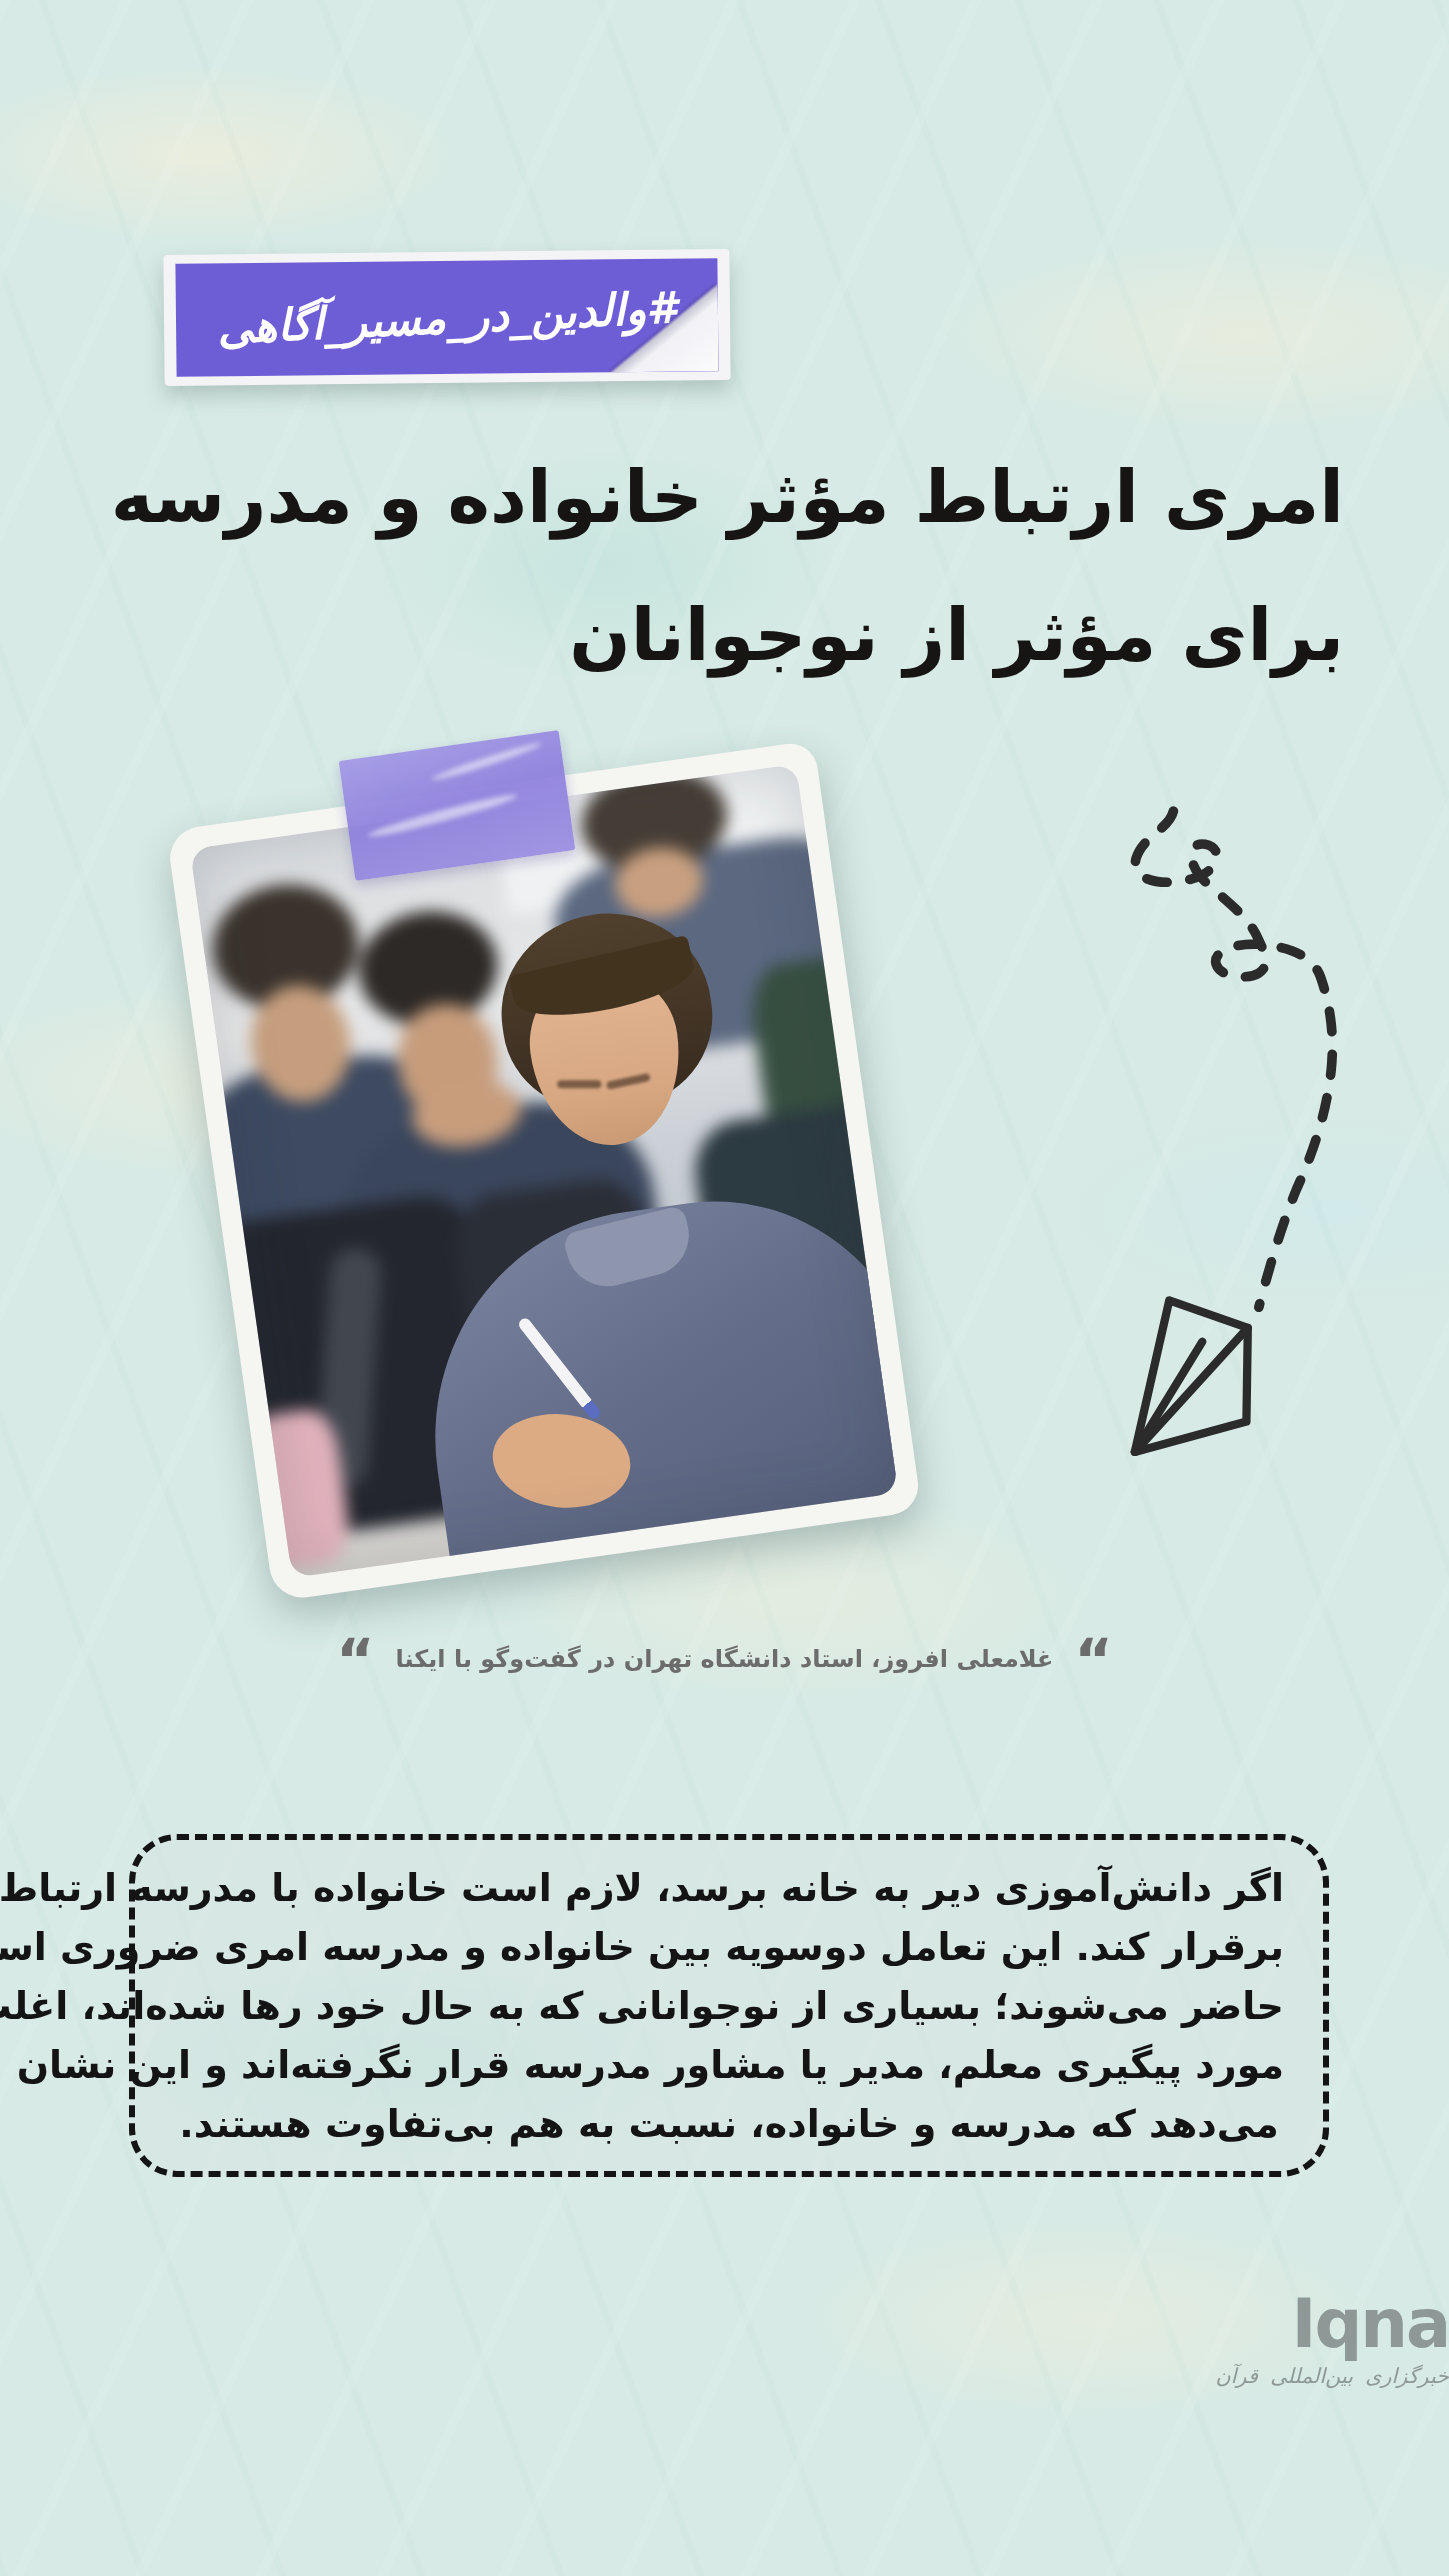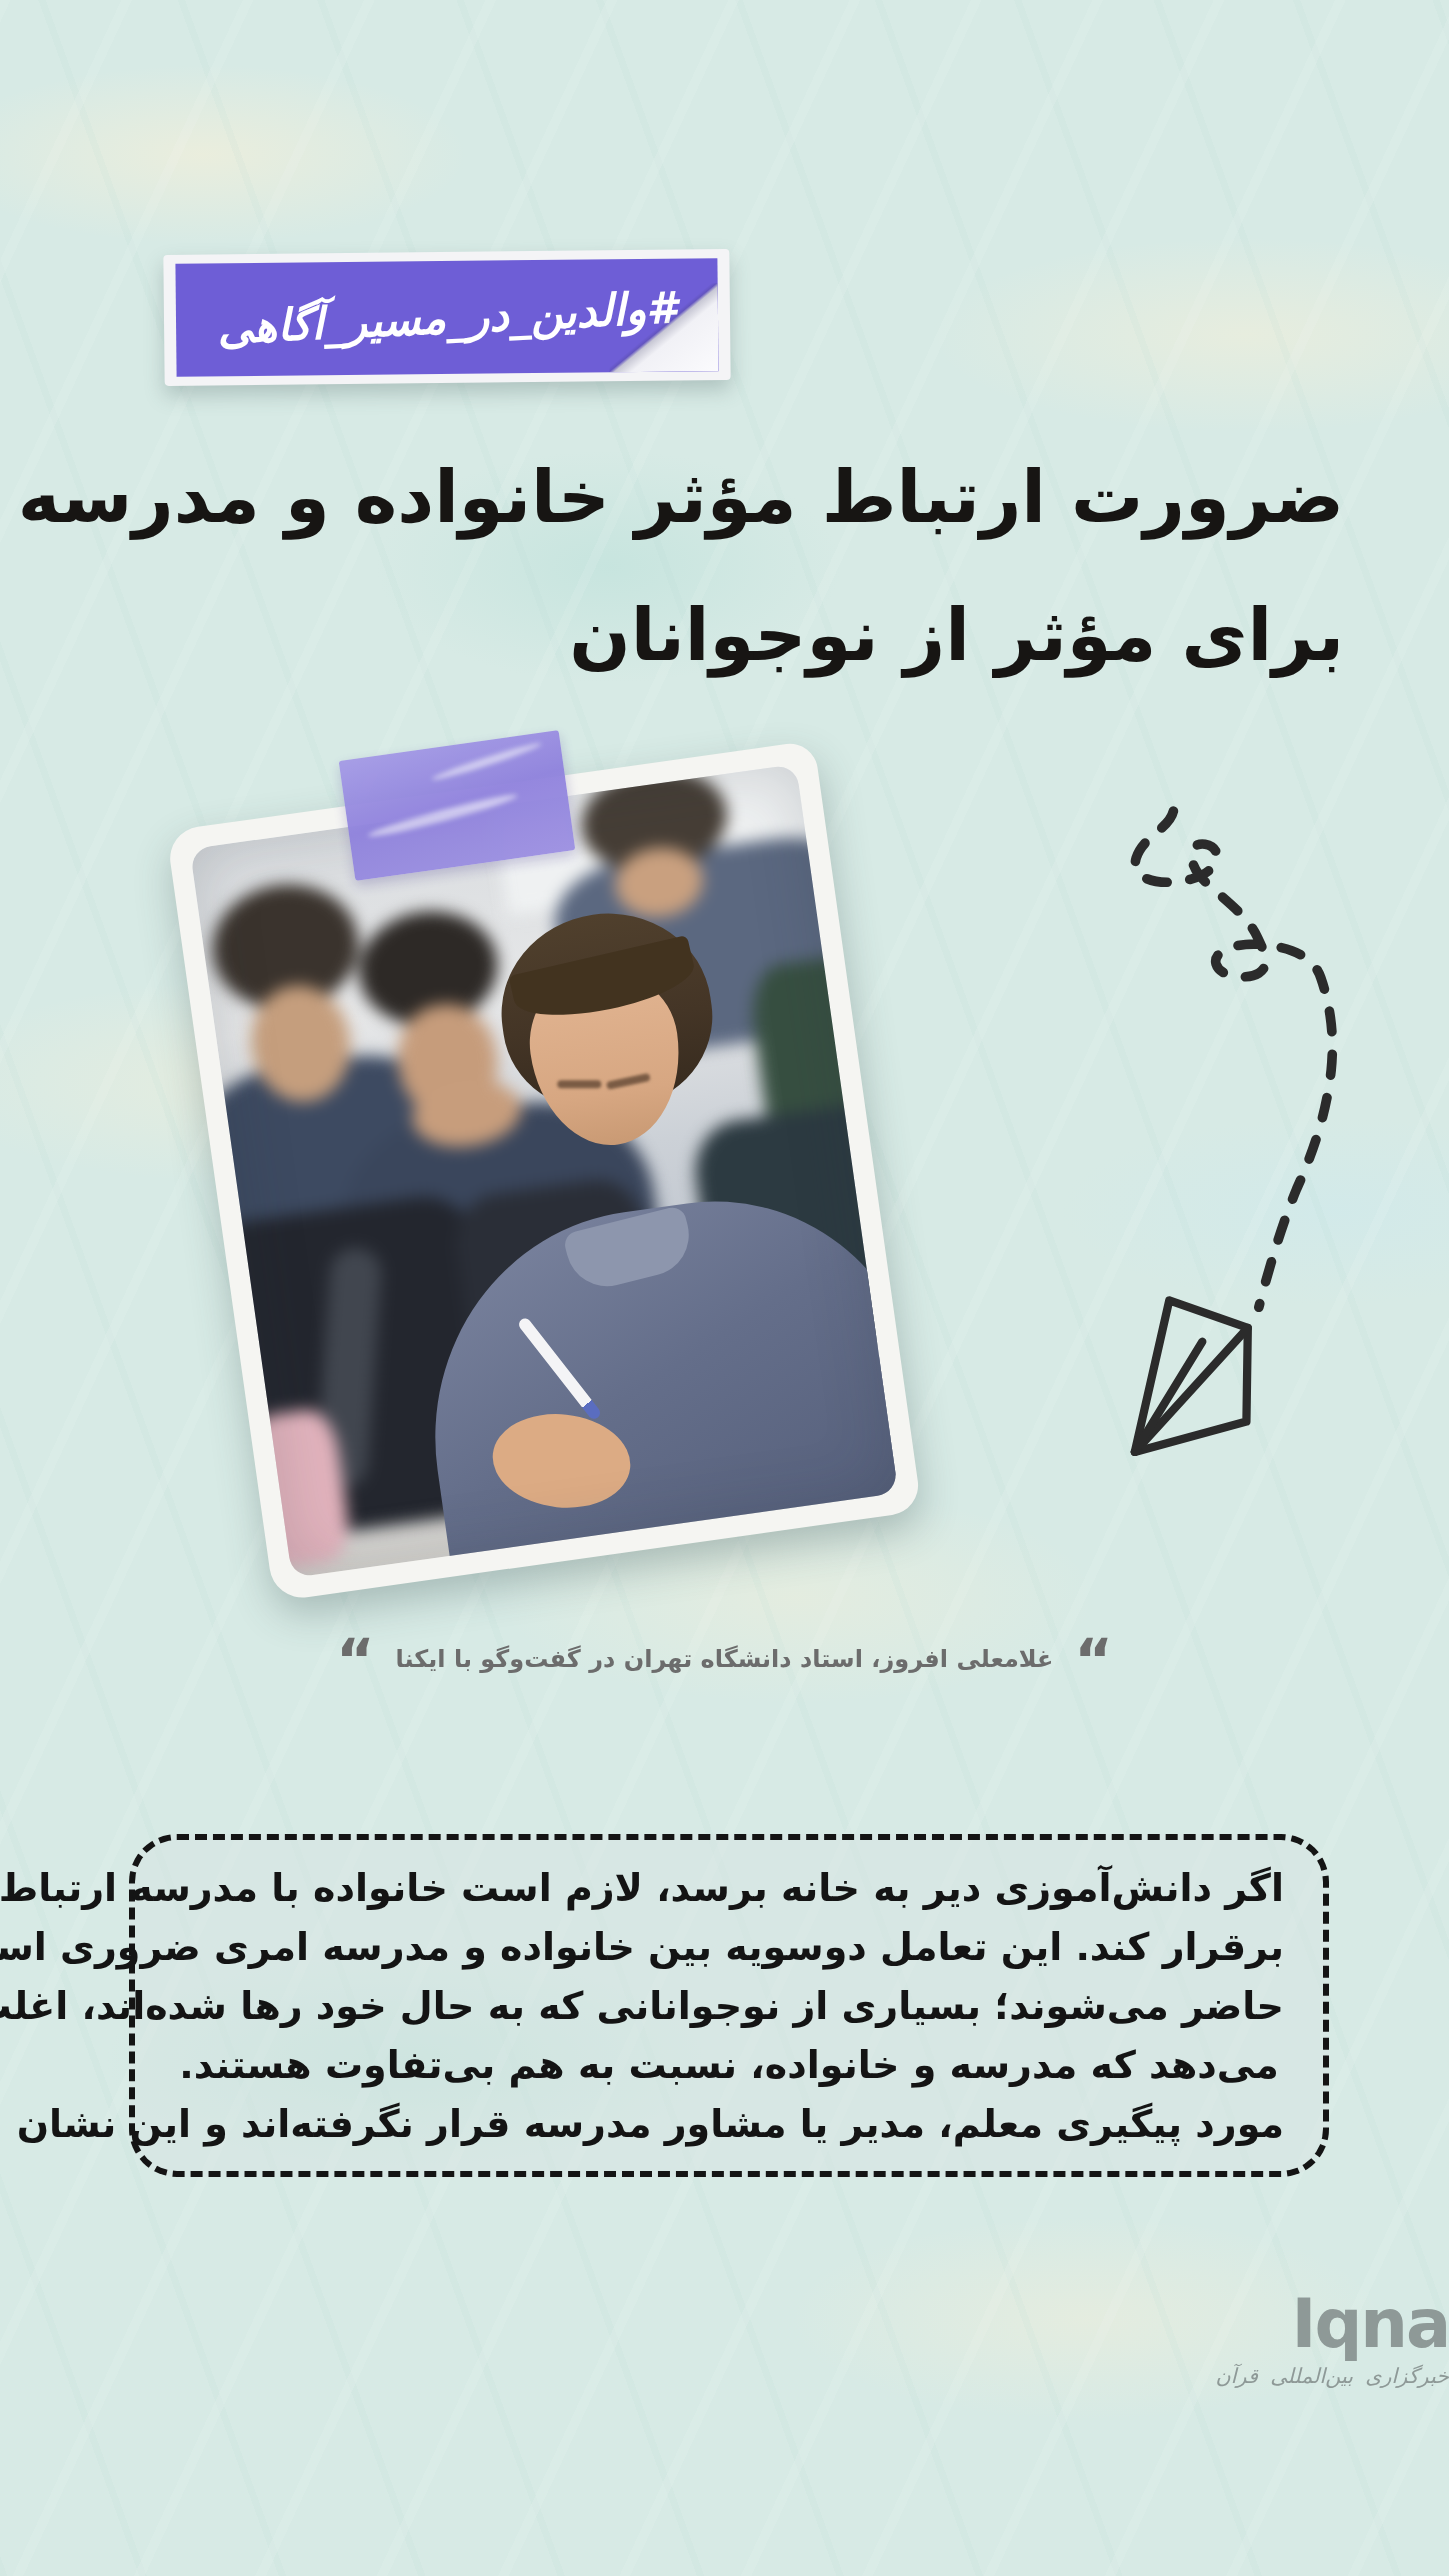--- a/index.html
+++ b/index.html
@@ -122,21 +122,21 @@
 <div class="canvas">
 
   <div class="sticker">
     <div class="sticker-purple">
       <span class="hashtag-text">#والدین_در_مسیر_آگاهی</span>
       <div class="curl"></div>
     </div>
   </div>
 
   <div class="title">
-    <div>ضرورت ارتباط مؤثر خانواده و مدرسه</div>
+    <div>امری ارتباط مؤثر خانواده و مدرسه</div>
     <div>برای مؤثر از نوجوانان</div>
   </div>
 
   <div class="photo-frame">
     <div class="photo">
       <div class="photo-bg">
         <div class="pb b-board"></div>
         <div class="pb b-boy1-body"></div>
         <div class="pb b-boy1-hair"></div>
         <div class="pb b-boy1-face"></div>
@@ -192,22 +192,22 @@
   <div class="attrib">
     <span class="mark">“</span>
     <span class="txt">غلامعلی افروز، استاد دانشگاه تهران در گفت‌وگو با ایکنا</span>
     <span class="mark">“</span>
   </div>
 
   <div class="qbox">
     <span class="qline">اگر دانش‌آموزی دیر به خانه برسد، لازم است خانواده با مدرسه ارتباط</span>
     <span class="qline">برقرار کند. این تعامل دوسویه بین خانواده و مدرسه امری ضروری است.</span>
     <span class="qline">حاضر می‌شوند؛ بسیاری از نوجوانانی که به حال خود رها شده‌اند، اغلب</span>
+    <span class="qline">مورد پیگیری معلم، مدیر یا مشاور مدرسه قرار نگرفته‌اند و این نشان</span>
     <span class="qline last">می‌دهد که مدرسه و خانواده، نسبت به هم بی‌تفاوت هستند.</span>
-    <span class="qline">مورد پیگیری معلم، مدیر یا مشاور مدرسه قرار نگرفته‌اند و این نشان</span>
   </div>
 
   <div class="logo">
     <div class="mark">Iqna</div>
     <div class="sub">خبرگزاری بین‌المللی قرآن</div>
   </div>
 
 </div>
 
 

